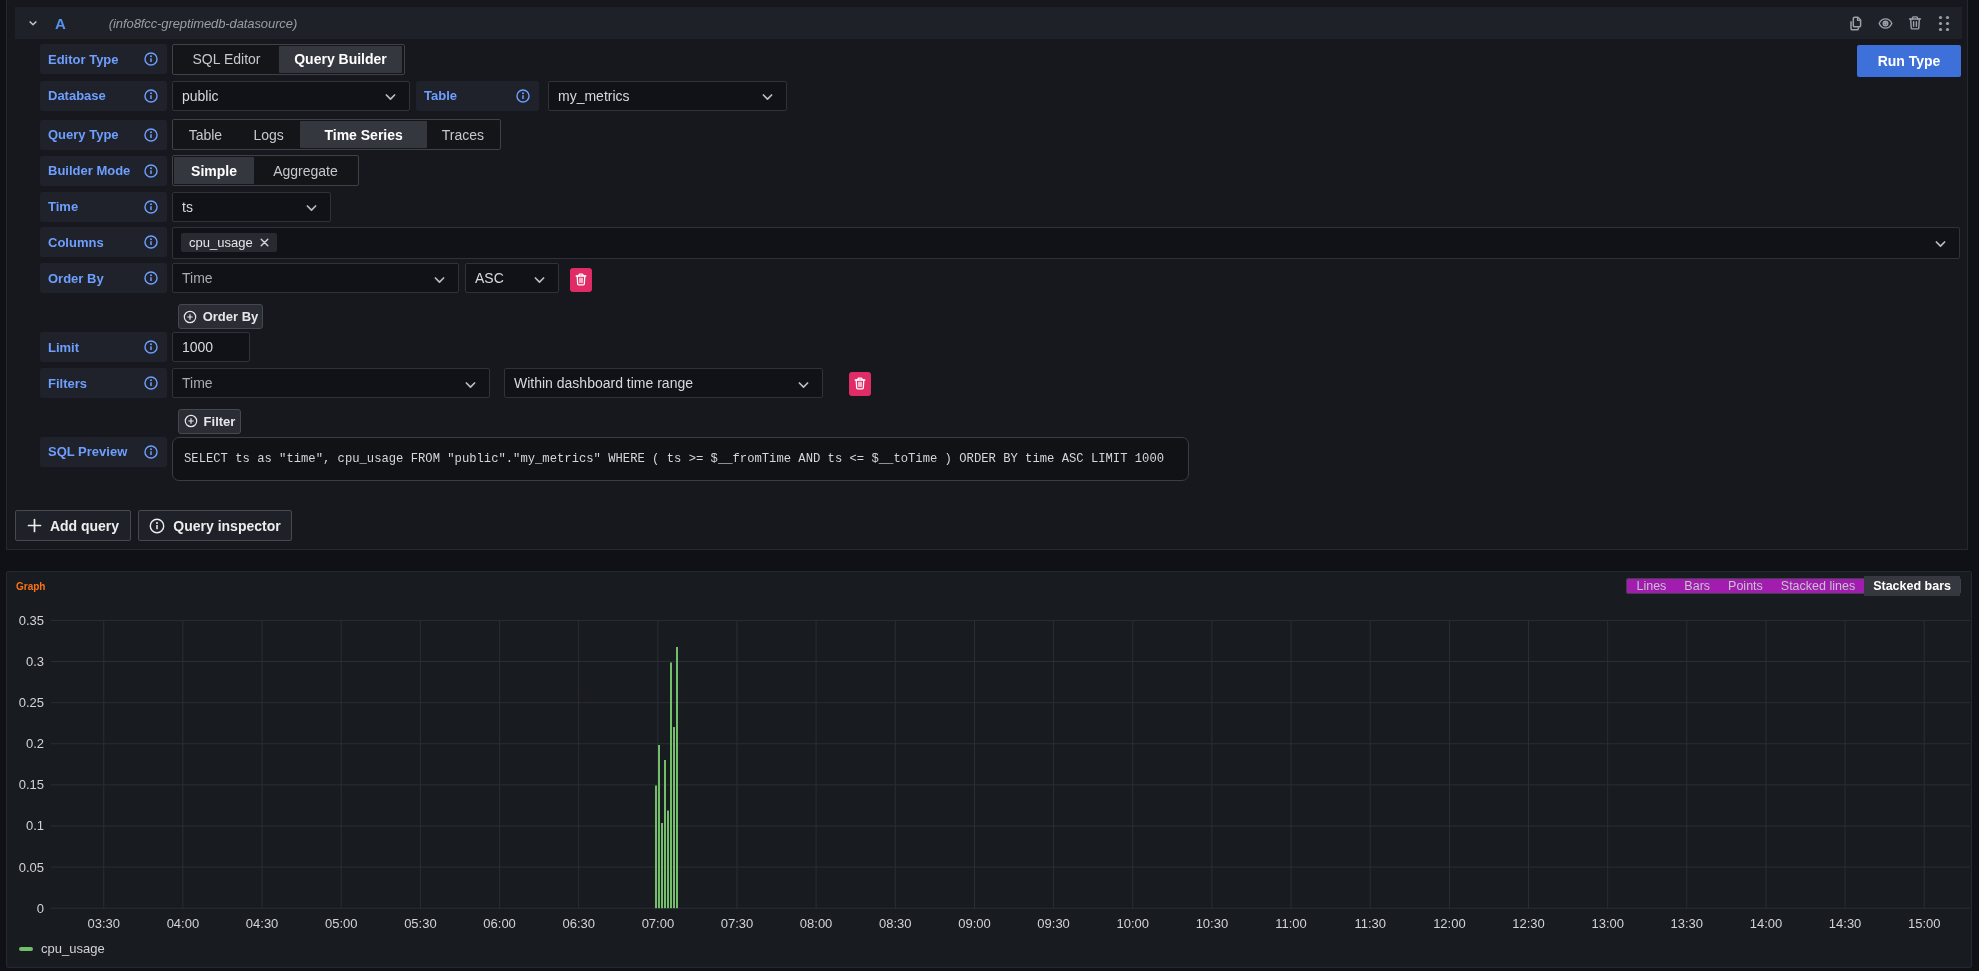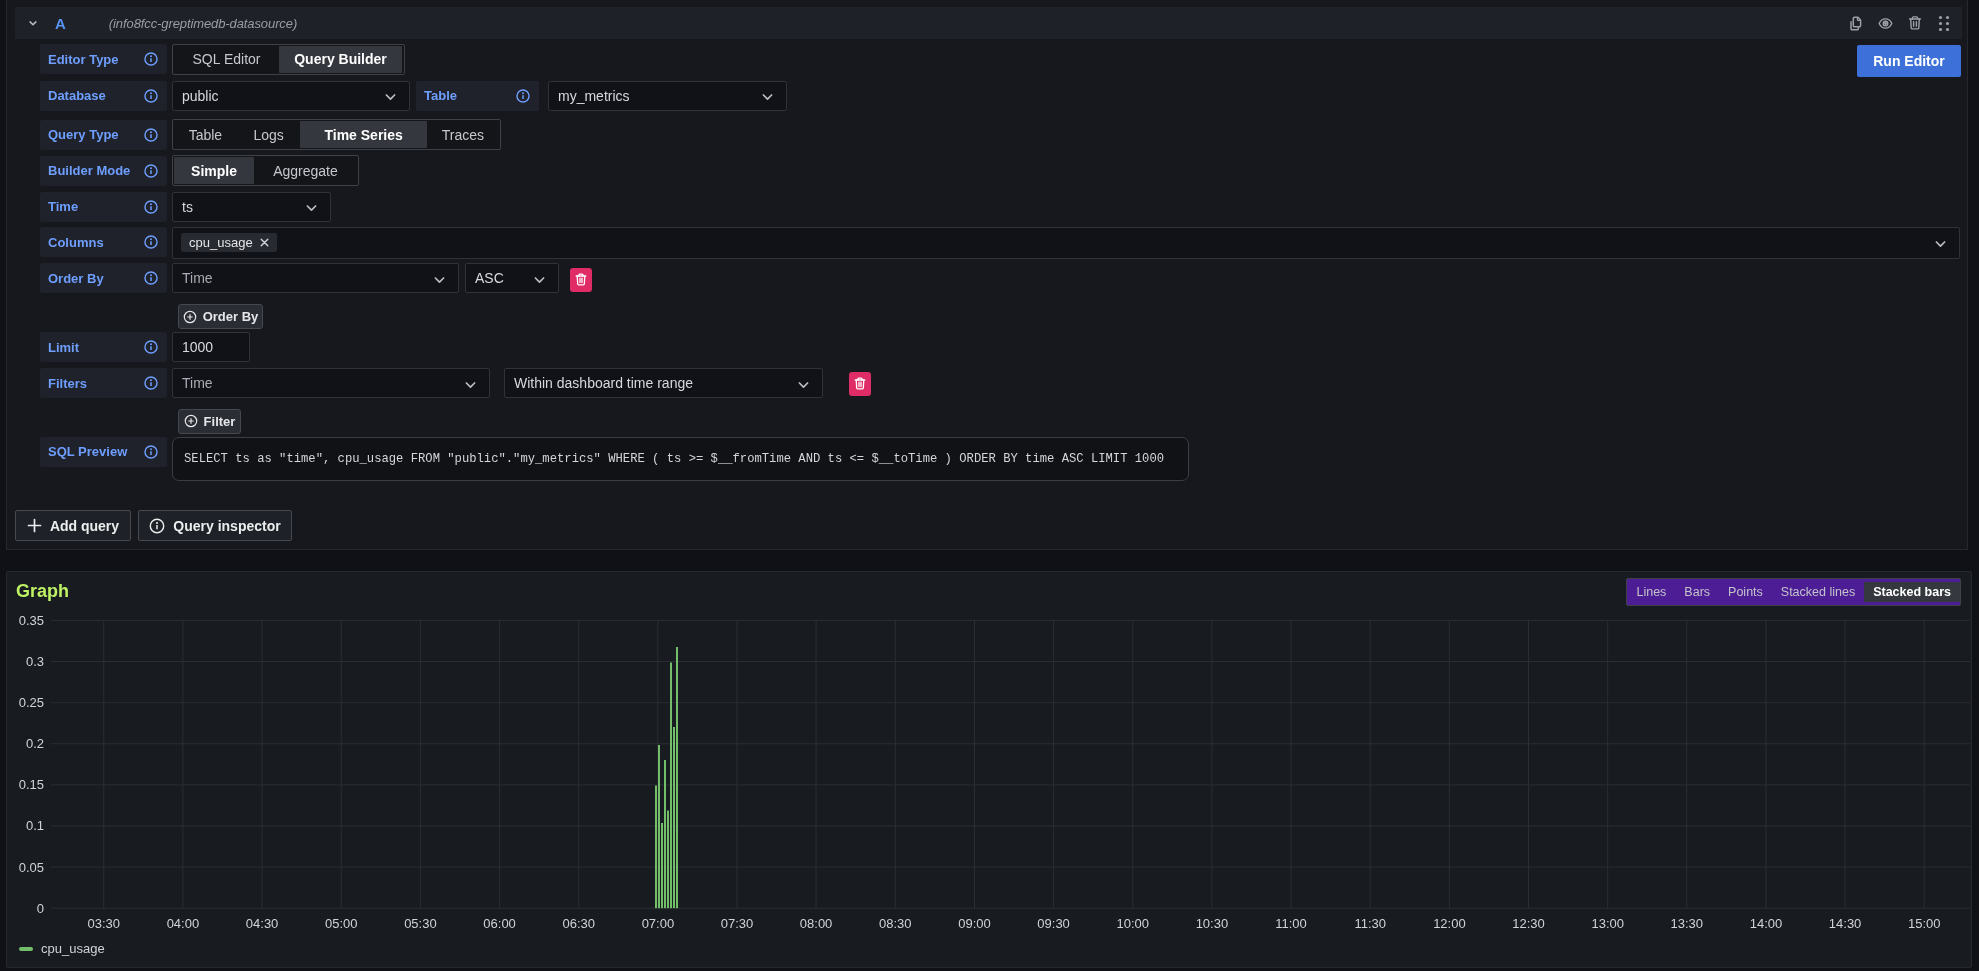--- a/index.html
+++ b/index.html
@@ -14,22 +14,22 @@
 .gray { color:#a9acb4; }
 .rgroup { height:31px; background:#131519; border:1px solid #3e4147; border-radius:2px; display:flex; align-items:flex-start; padding:1px; }
 .opt { height:27px; display:flex; align-items:center; justify-content:center; font-size:14px; color:#c7c8cf; border-radius:1px; }
 .opt.on { background:#34373d; color:#fff; font-weight:700; }
 .delbtn { width:22px; height:24px; background:#df2b66; border-radius:3px; display:flex; align-items:center; justify-content:center; }
 .sbtn { height:25px; background:#2a2d33; border:1px solid #45484e; border-radius:3px; display:flex; align-items:center; justify-content:center; gap:6px; font-size:13px; font-weight:700; color:#e6e7ea; }
 .bigbtn { height:31px; background:#1e2127; border:1px solid #46494f; border-radius:2px; display:flex; align-items:center; justify-content:center; gap:8px; font-size:14px; font-weight:700; color:#eceded; }
 #runq { left:1857px; top:45px; width:104px; height:32px; background:#3d71d9; border-radius:2px; color:#fff; font-size:14px; font-weight:700; display:flex; align-items:center; justify-content:center; }
 
 #panel { left:6px; top:571px; width:1966px; height:397px; background:#181b20; border:1px solid #25282e; border-radius:2px; }
-#gtitle { left:16px; top:581px; font-size:18px; font-weight:700; color:#bef264; }
-#gtool { right:18px; top:578px; height:28px; border:1px solid #3e4147; border-radius:2px; background:#4c1d95; display:flex; align-items:center; }
+#gtitle { left:16px; top:581px; font-size:10px; font-weight:700; color:#f97316; }
+#gtool { right:18px; top:578px; height:16px; border:1px solid #3e4147; border-radius:2px; background:#a21caf; display:flex; align-items:center; }
 #gtool .t { padding:0 9px; font-size:12.5px; color:#c3c4cb; height:20px; line-height:20px; }
 #gtool .t.on { background:#35383e; color:#fff; font-weight:700; }
 #legend { left:19px; top:941px; display:flex; align-items:center; gap:8px; font-size:13px; color:#d1d2d8; }
 #legend .pill { width:14px; height:4px; border-radius:2px; background:#73bf69; }
 .mono { font-family:"Liberation Mono",monospace; }
 </style>
 </head>
 <body>
 <div id="qwrap" class="abs"></div>
 <div id="qhead" class="abs">
@@ -335,13 +335,13 @@
 <div id="gtitle" class="abs">Graph</div>
 <div id="gtool" class="abs">
   <div class="t">Lines</div>
     <div class="t">Bars</div>
     <div class="t">Points</div>
     <div class="t">Stacked lines</div>
     <div class="t on">Stacked bars</div>
 </div>
 <div id="legend" class="abs"><span class="pill"></span>cpu_usage</div>
 
-<div id="runq" class="abs">Run Editor</div>
+<div id="runq" class="abs">Run Type</div>
 
 </body></html>

